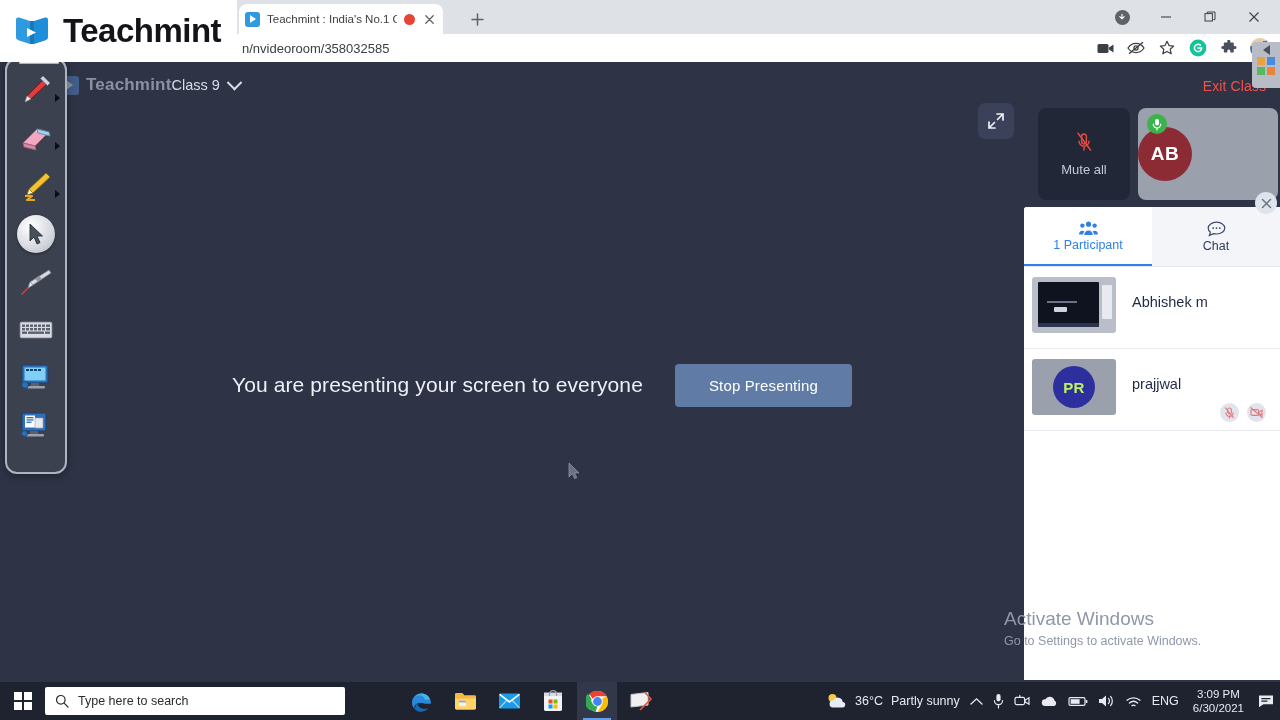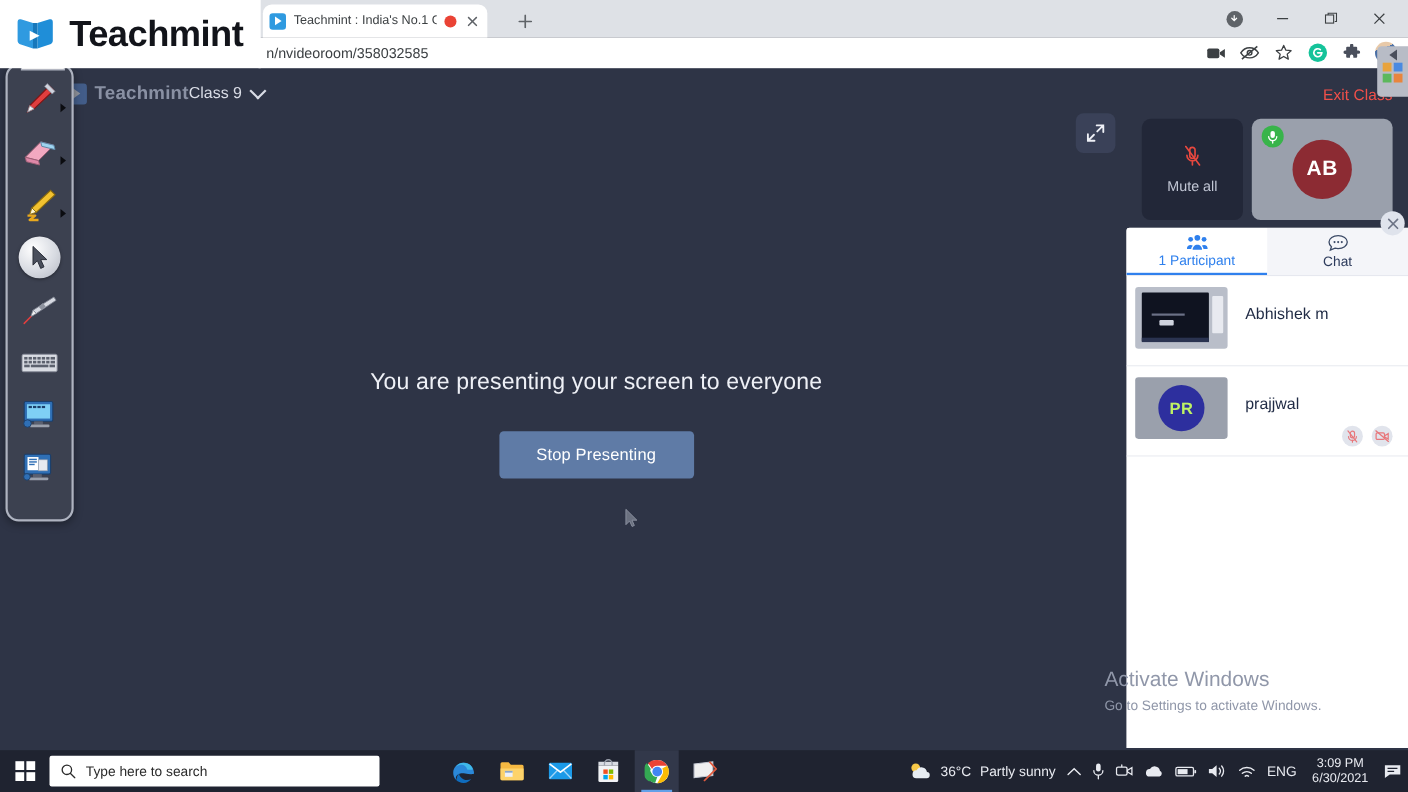--- a/index.html
+++ b/index.html
@@ -17,42 +17,42 @@
   .tm-logo-wrap { display:flex; align-items:center; gap:7px; opacity:.85; }
   .tm-logo-mark { width:19px; height:19px; background:#5b8dd6; border-radius:3px; position:relative; opacity:.55;}
   .tm-logo-mark:after{content:"";position:absolute;left:6px;top:4.5px;border-left:7px solid #fff;border-top:5px solid transparent;border-bottom:5px solid transparent;}
   .tm-logo-text { font-size:17px; font-weight:bold; color:#9aa1b4; letter-spacing:.2px; }
   .class-sel { display:flex; align-items:center; gap:9px; color:#d9dce6; font-size:14.5px; cursor:pointer;}
   .chev { width:11px; height:11px; border-right:2px solid #d9dce6; border-bottom:2px solid #d9dce6; transform:rotate(45deg) translate(-2px,-2px); }
 
   .exit-class { position:absolute; top:78px; right:14px; color:#f2504a; font-size:14px; font-weight:500; cursor:pointer; letter-spacing:.1px;}
 
   
-  .center-block { position:absolute; left:60px; right:256px; top:150px; bottom:100px; display:flex; flex-direction:column; align-items:center; justify-content:center; gap:32px;}
+  .center-block { position:absolute; left:60px; right:256px; top:150px; bottom:100px; display:flex; flex-direction:row; align-items:center; justify-content:center; gap:32px;}
   .present-msg { color:#eef0f6; font-size:21px; font-weight:400; letter-spacing:.1px; }
   .stop-btn { background:#5f7ba6; color:#fff; font-size:15px; padding:13px 34px; border:none; border-radius:4px; cursor:pointer; letter-spacing:.15px;}
 
   .cursor-arrow { position:absolute; left:568px; top:462px; width:12px; height:18px; pointer-events:none;}
 
   
   .expand-btn { position:absolute; left:978px; top:103px; width:36px; height:36px; border-radius:7px; background:#3a4158; display:flex; align-items:center; justify-content:center; cursor:pointer;}
 
   
   .tiles { position:absolute; top:108px; left:1038px; display:flex; gap:8px; }
   .tile { border-radius:8px; position:relative; }
   .tile-mute { width:92px; height:92px; background:#222738; display:flex; flex-direction:column; align-items:center; justify-content:center; gap:9px; cursor:pointer;}
   .mute-label { color:#c3c8d6; font-size:13px; }
-  .tile-ab { width:128px; height:92px; background:#9aa0ac; display:flex; align-items:center; justify-content:center;}
+  .tile-ab { width:140px; height:92px; background:#9aa0ac; display:flex; align-items:center; }
   .ab-circle { width:54px; height:54px; border-radius:50%; background:#8c2b33; color:#fff; display:flex; align-items:center; justify-content:center; font-size:19px; font-weight:bold; letter-spacing:.5px;}
   .mic-badge { position:absolute; left:9px; top:6px; width:20px; height:20px; border-radius:50%; background:#38b44a; display:flex; align-items:center; justify-content:center;}
 
   
   .side-panel { position:absolute; left:1024px; top:207px; width:256px; bottom:40px; background:#ffffff; border-radius:3px 0 0 0; overflow:hidden; }
   .panel-close { position:absolute; left:1255px; top:192px; width:22px; height:22px; border-radius:50%; background:#dfe3ec; display:flex; align-items:center; justify-content:center; cursor:pointer; z-index:6;}
-  .panel-tabs { display:flex; height:44px; border-bottom:1px solid #e6e8ef; }
+  .panel-tabs { display:flex; height:60px; border-bottom:1px solid #e6e8ef; }
   .ptab { flex:1; display:flex; flex-direction:column; align-items:center; justify-content:center; gap:2px; cursor:pointer; position:relative; background:#fff;}
   .ptab.inactive { background:#f4f5f9; }
   .ptab-label { font-size:12.5px; color:#2d3b5c; }
   .ptab.active .ptab-label { color:#2f80ed; }
   .ptab.active:after { content:""; position:absolute; left:0; right:0; bottom:0; height:2.5px; background:#2f80ed; }
 
   .plist { }
   .prow { display:flex; align-items:flex-start; gap:16px; padding:10px 14px 10px 8px; border-bottom:1px solid #e9ebf1; position:relative; min-height:82px;}
   .pthumb { width:84px; height:56px; border-radius:3px; background:#b9bec9; flex:0 0 auto; overflow:hidden; position:relative;}
   .pthumb-screen { position:absolute; left:6px; top:5px; right:17px; bottom:6px; background:#0f1320; border-radius:1px;}

